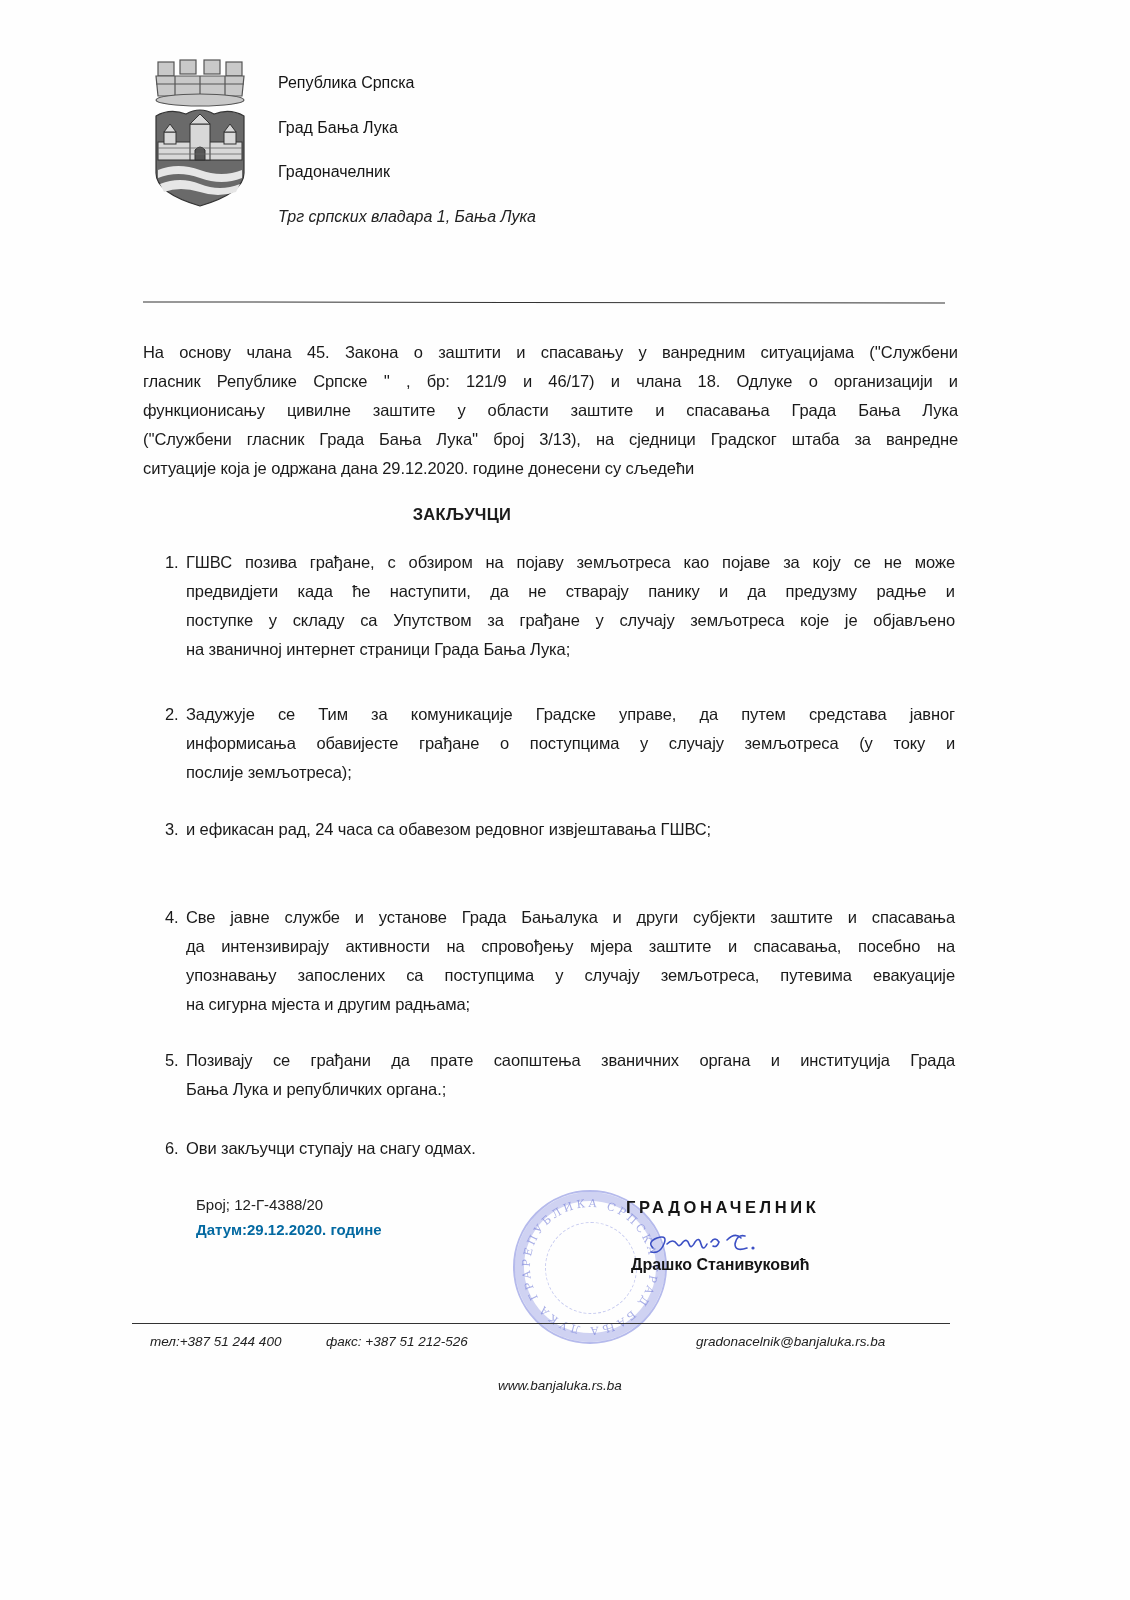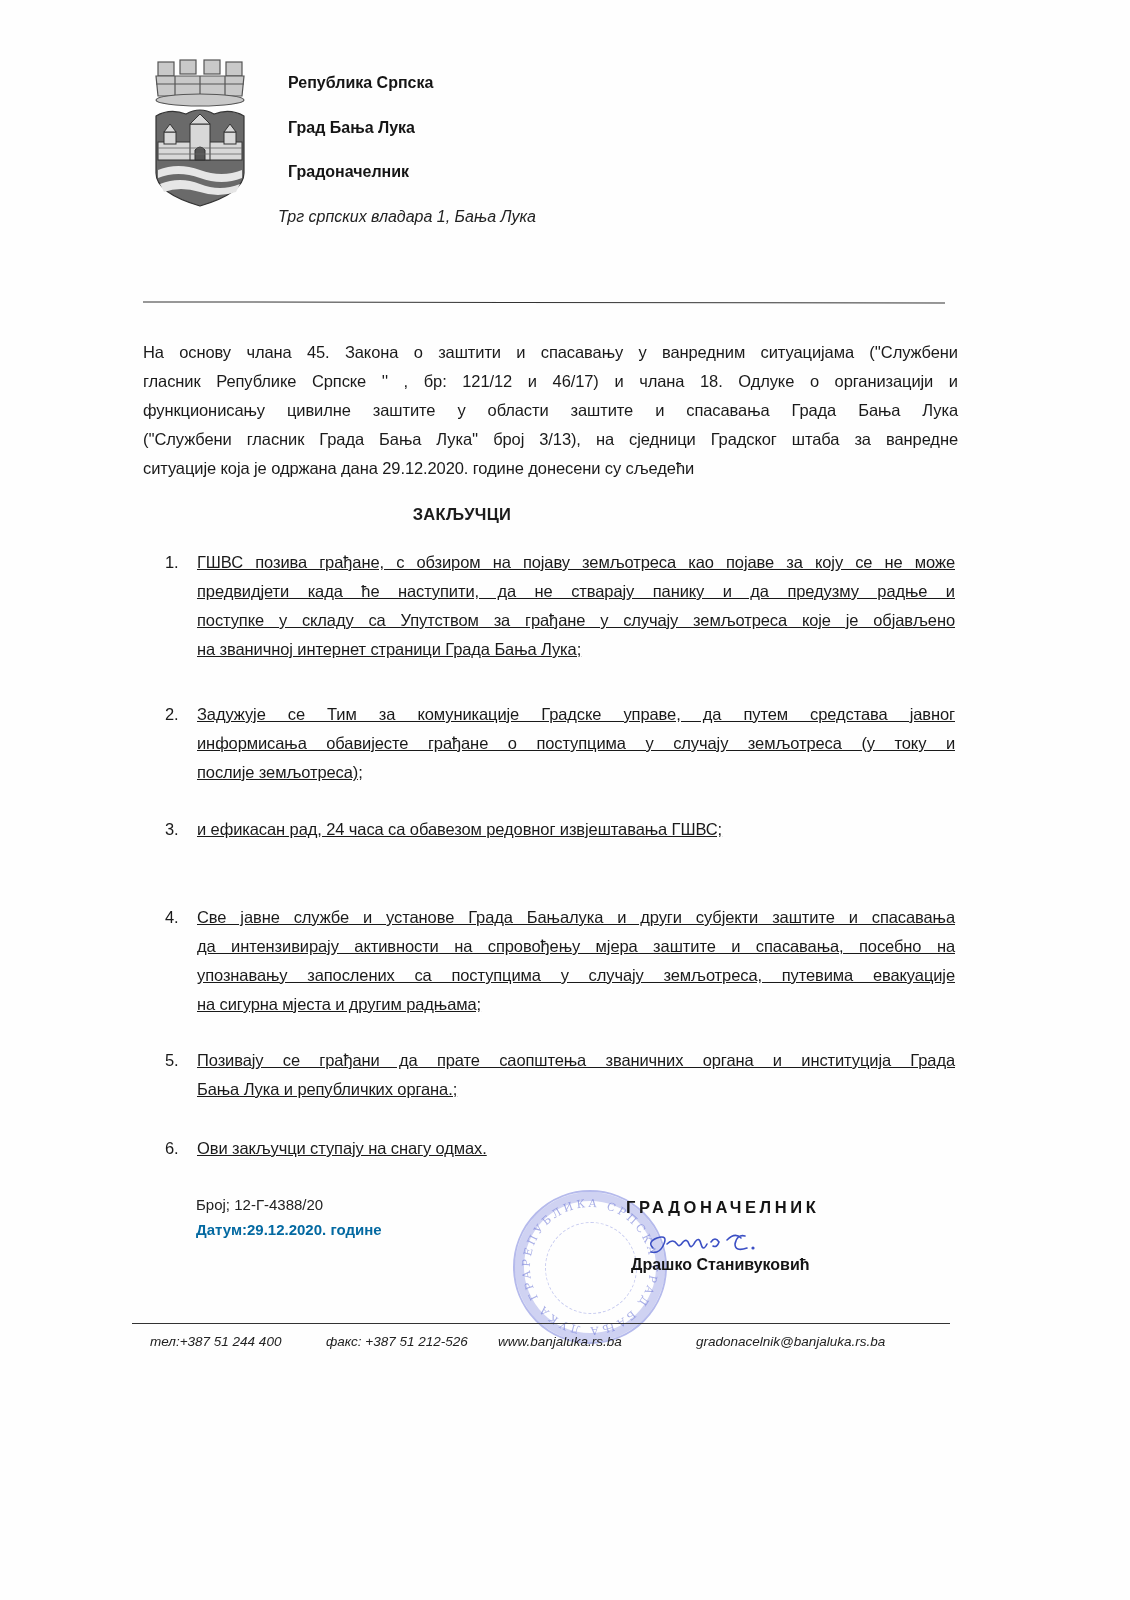--- a/index.html
+++ b/index.html
@@ -2,39 +2,39 @@
 <html><head>
   <meta charset="utf-8">
   <style>
     html, body { margin: 0; padding: 0; background: #ffffff; }
     body { width: 1130px; height: 1600px; position: relative; overflow: hidden;
            font-family: "Liberation Sans", "DejaVu Sans", sans-serif; color: #1c1c1c; }
     .page { position: absolute; inset: 0; background: #fefefe; }
 
     
     .crest { position: absolute; left: 150px; top: 58px; width: 100px; height: 150px; }
-    .hdr-line { position: absolute; left: 288px; font-size: 16px; font-weight: bold; color: #151515; }
+    .hdr-line { position: absolute; left: 278px; font-size: 16px; font-weight: normal; color: #151515; }
     .hdr-l1 { top: 74px; }
     .hdr-l2 { top: 119px; }
     .hdr-l3 { top: 163px; }
     .hdr-addr { position: absolute; left: 278px; top: 208px; font-size: 16px; font-style: italic; color: #222; }
     .rule-top { position: absolute; left: 143px; top: 302px; width: 802px; height: 0; border-top: 1.5px solid #333; transform: rotate(0.08deg); }
 
     
     .intro { position: absolute; left: 143px; top: 338px; width: 815px; font-size: 16.5px; line-height: 29px;
              text-align: justify; text-align-last: left; color: #1a1a1a; letter-spacing: -0.1px; }
     .intro .ln { display: block; text-align: justify; text-align-last: justify; white-space: nowrap; }
     .intro .ln.last { text-align-last: left; }
 
     .heading { position: absolute; left: 0; width: 924px; top: 505px; text-align: center; font-size: 16.5px; font-weight: bold; letter-spacing: 0.3px; }
 
     
     .item { position: absolute; left: 165px; width: 790px; font-size: 16.5px; line-height: 29px; color: #1a1a1a; letter-spacing: -0.1px; }
     .item .num { position: absolute; left: 0; top: 0; width: 28px; }
-    .item .body { margin-left: 32px; text-decoration: underline; }
+    .item .body { margin-left: 21px; }
     .item .ln { display: block; white-space: nowrap; text-align: justify; text-align-last: justify; }
     .item .ln.last { text-align-last: left; }
     .i1 { top: 548px; }
     .i2 { top: 700px; }
     .i3 { top: 815px; }
     .i4 { top: 903px; }
     .i5 { top: 1046px; }
     .i6 { top: 1134px; }
 
     
@@ -49,21 +49,21 @@
 
     .mayor-title { position: absolute; left: 626px; top: 1198px; font-size: 16.5px; font-weight: bold; letter-spacing: 3.6px; color: #151515; }
     .signature { position: absolute; left: 645px; top: 1222px; width: 130px; height: 40px; }
     .mayor-name { position: absolute; left: 631px; top: 1256px; font-size: 16px; font-weight: bold; color: #151515; }
 
     .rule-bottom { position: absolute; left: 132px; top: 1323px; width: 818px; height: 0; border-top: 1.5px solid #333; }
 
     .contact { position: absolute; top: 1334px; font-size: 13.5px; font-style: italic; color: #222; }
     .c1 { left: 150px; }
     .c2 { left: 326px; text-align: right; }
-    .c3 { left: 498px; }
+    .c3 { left: 498px; margin-top: 44px; }
     .c4 { left: 696px; }
   </style>
 </head>
 <body>
 
 <div class="page">
 
   <div class="crest">
     <svg width="100" height="150" viewBox="0 0 100 150">
 
@@ -104,21 +104,21 @@
 
   <div class="hdr-line hdr-l1">Република Српска</div>
   <div class="hdr-line hdr-l2">Град Бања Лука</div>
   <div class="hdr-line hdr-l3">Градоначелник</div>
   <div class="hdr-addr">Трг српских владара 1, Бања Лука</div>
 
   <div class="rule-top"></div>
 
   <div class="intro">
     <span class="ln">На основу члана 45. Закона о заштити и спасавању у ванредним ситуацијама (''Службени</span>
-    <span class="ln">гласник Републике Српске '' , бр: 121/12 и 46/17) и члана 18. Одлуке о организацији и</span>
+    <span class="ln">гласник Републике Српске '' , бр: 121/9 и 46/17) и члана 18. Одлуке о организацији и</span>
     <span class="ln">функционисању цивилне заштите у области заштите и спасавања Града Бања Лука</span>
     <span class="ln">(''Службени гласник Града Бања Лука'' број 3/13), на сједници Градског штаба за ванредне</span>
     <span class="ln last">ситуације која је одржана дана 29.12.2020. године донесени су сљедећи</span>
   </div>
 
   <div class="heading">ЗАКЉУЧЦИ</div>
 
   <div class="item i1">
     <span class="num">1.</span>
     <div class="body">

